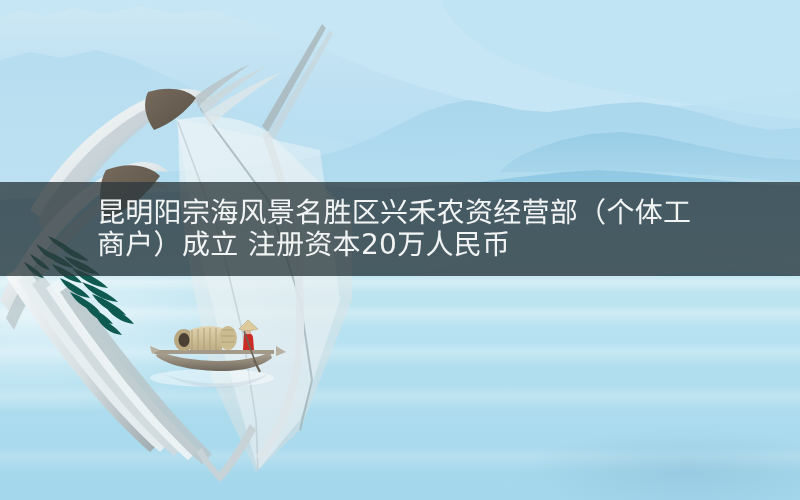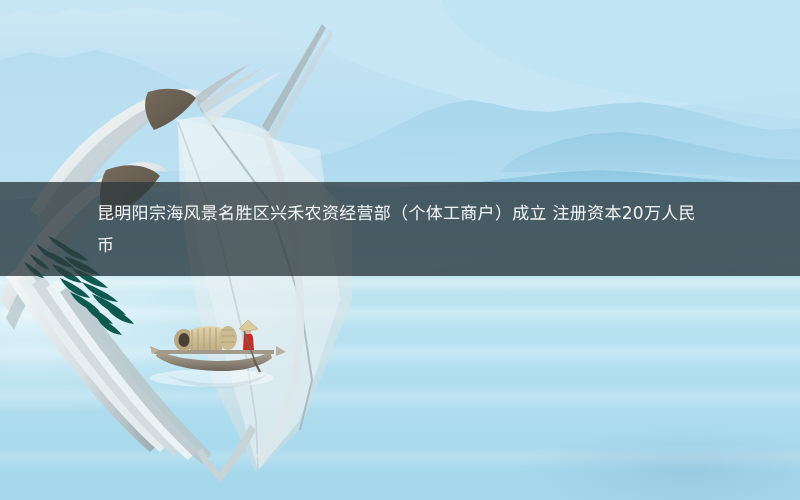--- a/index.html
+++ b/index.html
@@ -103,21 +103,21 @@
     width: 800px;
     height: 94px;
     background: rgba(46,58,62,0.78);
     box-sizing: border-box;
     display: flex;
     align-items: center;
     z-index: 40;
   }
   .caption-text {
     color: #f2f4f4;
-    font-size: 17px;
+    font-size: 28px;
     line-height: 32px;
     letter-spacing: 0.3px;
     padding: 0 96px 0 97px;
     font-weight: 400;
     font-family: "DejaVu Sans", "Liberation Sans", sans-serif;
     white-space: pre-wrap;
   }
 
   
   .book {

